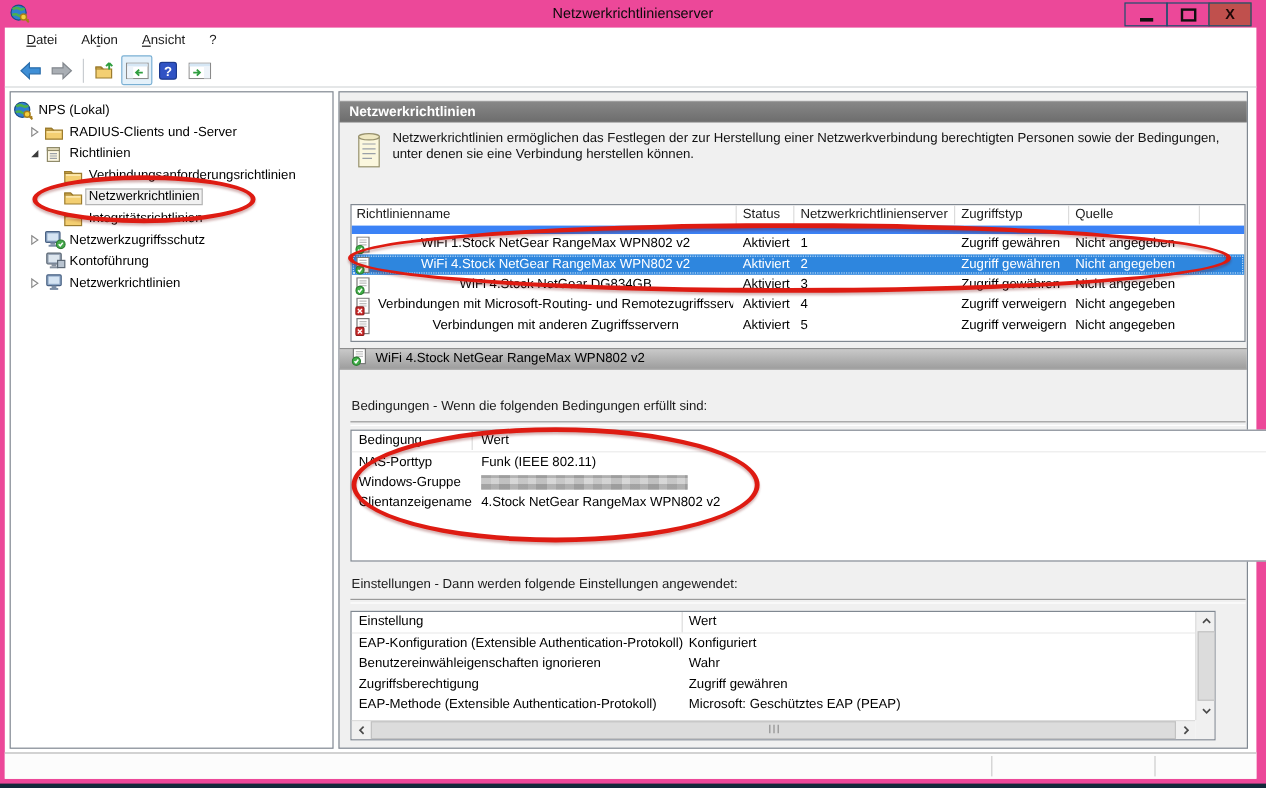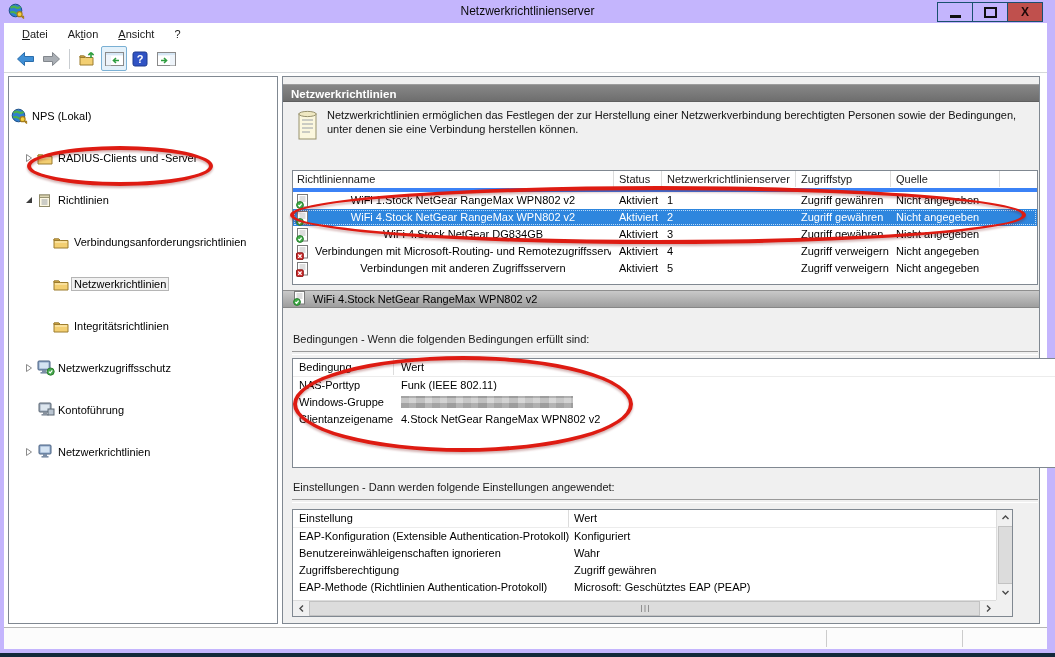--- a/index.html
+++ b/index.html
@@ -1,16 +1,16 @@
 <!DOCTYPE html>
 <html><head>
 <meta charset="utf-8">
 <style>
   html,body{margin:0;padding:0;background:#2a2a2a;}
-  .screen{position:relative;width:1055px;height:657px;background:#c4b5fd;
+  .screen{position:relative;width:1055px;height:657px;background:#ec4899;
           font-family:"Liberation Sans","DejaVu Sans",sans-serif;font-size:11px;color:#000;
           overflow:hidden;}
   
   .titlebar-icon{position:absolute;left:8px;top:3px;width:18px;height:18px;}
   .win-title{position:absolute;left:0;right:0;top:4px;text-align:center;font-size:12px;color:#0a0a0a;}
   .winbtns{position:absolute;top:2px;right:12px;display:flex;}
   .winbtn{width:36px;height:20px;border:1px solid #19506e;margin-left:-1px;box-sizing:border-box;
           display:flex;align-items:center;justify-content:center;background:transparent;}
   .winbtn.close{background:#c0504d;}
   .glyph-min{width:11px;height:3px;background:#101010;margin-top:8px;}
@@ -22,37 +22,37 @@
   .menu-item{padding:3px 10px;color:#1a1a1a;}
   .menu-item u{text-decoration:underline;}
   .toolbar{position:absolute;left:0;top:22px;right:0;height:28px;display:flex;align-items:center;
            padding-left:8px;border-bottom:1px solid #d4d7da;box-sizing:border-box;}
   .tbtn{width:24px;height:23px;display:flex;align-items:center;justify-content:center;border:1px solid transparent;border-radius:2px;}
   .tbtn.active{border:1px solid #7ab0d4;background:#e4f1fa;}
   .tsep{width:1px;height:20px;background:#c9cdd1;margin:0 5px;}
   
   .treepane{position:absolute;left:4px;top:53px;width:270px;height:548px;background:#fff;
             border:1px solid #808891;box-sizing:border-box;padding-top:6px;overflow:hidden;}
-  .tree-row{height:18px;display:flex;align-items:center;white-space:nowrap;margin-top:24px;}
+  .tree-row{height:18px;display:flex;align-items:center;white-space:nowrap;}
   .tree-spacer{flex:none;}
   .tree-exp{flex:none;width:16px;display:flex;align-items:center;justify-content:center;}
   .tree-ico{flex:none;width:18px;display:flex;align-items:center;}
   .tree-label{padding:1px 3px;}
   .tree-row.sel .tree-label{background:#f1f1f1;border:1px solid #b5b5b5;padding:0 2px;}
   
   .rightpane{position:absolute;left:278px;top:53px;width:758px;height:548px;background:#f0f0f0;
              border:1px solid #808891;box-sizing:border-box;}
   .hdr1{position:absolute;left:0;right:0;top:7px;height:18px;background:linear-gradient(#878787,#6e6e6e);
         color:#fff;font-weight:bold;font-size:11.5px;line-height:18px;padding-left:8px;
         border-top:1px solid #9d9d9d;border-bottom:1px solid #5f5f5f;box-sizing:border-box;}
   .desc-icon{position:absolute;left:12px;top:32px;}
   .desc-text{position:absolute;left:44px;top:31px;width:690px;line-height:14px;color:#111;}
   .whitebox{position:absolute;background:#fff;border:1px solid #808891;box-sizing:border-box;overflow:hidden;}
   .pol-box{left:9px;top:93px;width:746px;height:115px;}
-  .pol-header{position:relative;height:17px;border-bottom:4px solid #3b82f6;}
+  .pol-header{position:relative;height:17px;border-bottom:7px solid #3b82f6;}
   .pol-header span{position:absolute;top:2px;color:#1a1a1a;}
   .vline{position:absolute;top:0;width:1px;background:#dcdcdc;height:16px;}
   .prow{position:relative;height:17px;}
   .prow span{position:absolute;top:2px;white-space:nowrap;text-align:center;}
   .c-icon{position:absolute;left:3px;top:1px;}
   .c-name{left:22px;width:296px;overflow:hidden;}
   .h-name{left:4px;}  .c-status,.h-status{left:326px;}
   .c-order,.h-order{left:374px;} .c-access,.h-access{left:508px;} .c-source,.h-source{left:603px;}
   .prow.sel{background:#2e86de;color:#fff;outline:1px dotted #bfdcf6;outline-offset:-2px;}
   .hdr2{position:absolute;left:0;right:0;top:213px;height:18px;background:linear-gradient(#c9c9c9,#9e9e9e);
@@ -449,21 +449,21 @@
             </div>
             <div class="trow">
               <span class="sc-name">Benutzereinwähleigenschaften ignorieren</span>
               <span class="sc-val">Wahr</span>
             </div>
             <div class="trow">
               <span class="sc-name">Zugriffsberechtigung</span>
               <span class="sc-val">Zugriff gewähren</span>
             </div>
             <div class="trow">
-              <span class="sc-name">EAP-Methode (Richtlinien Authentication-Protokoll)</span>
+              <span class="sc-name">EAP-Methode (Extensible Authentication-Protokoll)</span>
               <span class="sc-val">Microsoft: Geschütztes EAP (PEAP)</span>
             </div>
           </div>
         <div class="vsb">
           <div class="sb-btn up" id="sb-up">
               <svg width="9" height="9">
                 <polyline points="1.5,6 4.5,3 7.5,6" fill="none" stroke="#4a4a4a" stroke-width="1.4"></polyline>
               </svg>
             </div>
           <div class="vsb-thumb"></div>

